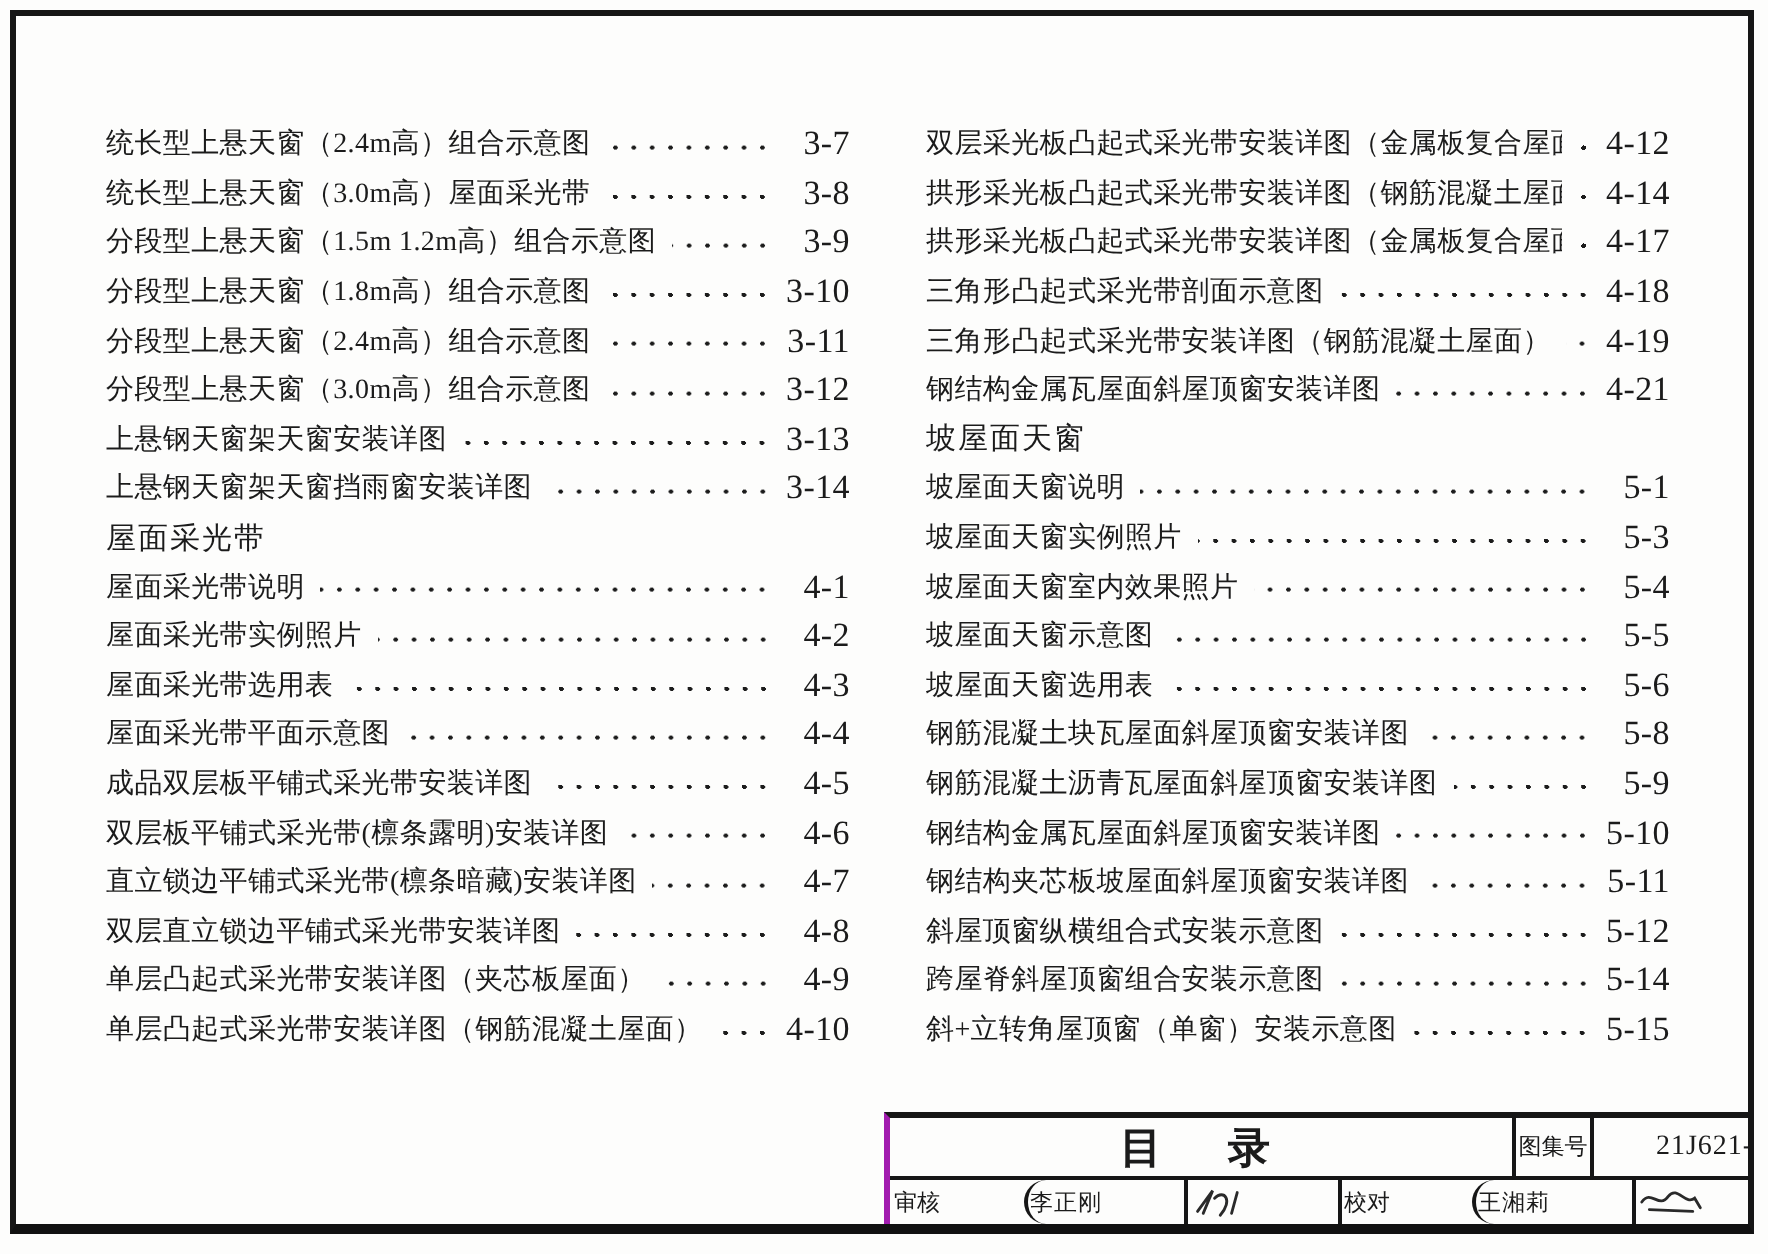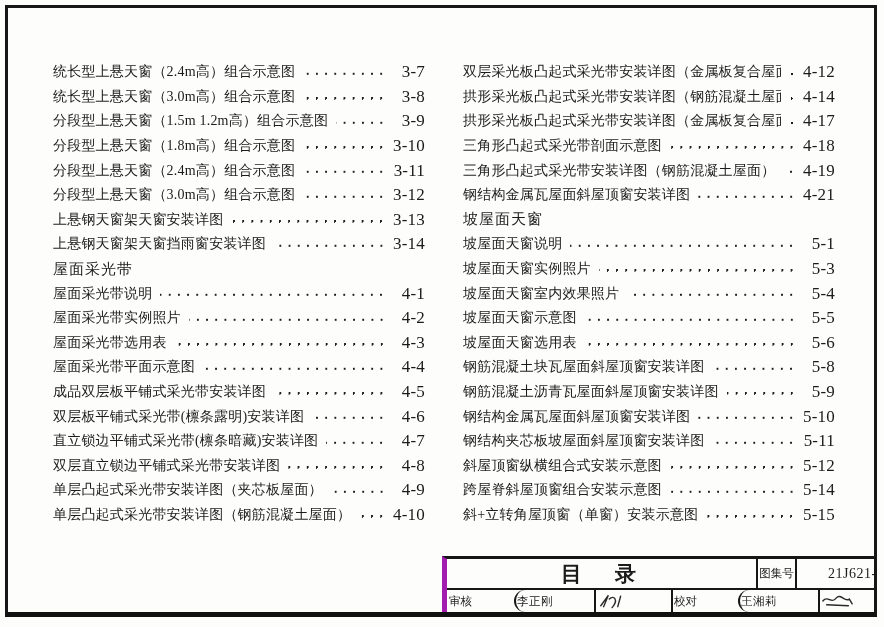--- a/index.html
+++ b/index.html
@@ -28,21 +28,21 @@
   .toc-leader{
     flex:1 1 8px;min-width:0;height:100%;margin:0 7px 0 8px;
     background-image:radial-gradient(circle 1.15px at 4.5px 56%, #1c1c1c 98%, transparent);
     background-size:9.2px 100%;background-repeat:repeat-x;background-position:right center;
   }
   .toc-page{flex:0 0 auto;min-width:32px;text-align:right;font-size:17px;}
   .toc-row.section{font-weight:400;font-size:15px;letter-spacing:1px;}
   
   .tblock{
     position:absolute;right:0;bottom:0;width:432px;height:56px;
-    box-sizing:border-box;border-left:5px solid #a21caf;border-top:3px solid #161616;
+    box-sizing:border-box;border-left:3px solid #a21caf;border-top:3px solid #161616;
     display:flex;flex-direction:column;background:#fdfdfc;
   }
   .tb-top{flex:1 1 auto;display:flex;min-height:0;}
   .tb-bottom{flex:0 0 22px;display:flex;border-top:2px solid #161616;min-width:0;gap:40px;}
   .cell{
     box-sizing:border-box;display:flex;align-items:center;justify-content:center;
     overflow:hidden;white-space:nowrap;
   }
   .bl{border-left:2px solid #161616;}
   .tb-title{flex:1 1 auto;font-size:21px;font-weight:700;letter-spacing:6px;}
@@ -61,21 +61,21 @@
 
 <div class="frame">
 
   <div class="toc-col left">
       <div class="toc-row">
         <span class="toc-title">统长型上悬天窗（2.4m高）组合示意图</span>
         <div class="toc-leader"></div>
         <span class="toc-page">3-7</span>
       </div>
       <div class="toc-row">
-        <span class="toc-title">统长型上悬天窗（3.0m高）组合示意图</span>
+        <span class="toc-title">统长型上悬天窗（3.0m高）屋面采光带</span>
         <div class="toc-leader"></div>
         <span class="toc-page">3-8</span>
       </div>
       <div class="toc-row">
         <span class="toc-title">分段型上悬天窗（1.5m 1.2m高）组合示意图</span>
         <div class="toc-leader"></div>
         <span class="toc-page">3-9</span>
       </div>
       <div class="toc-row">
         <span class="toc-title">分段型上悬天窗（1.8m高）组合示意图</span>

